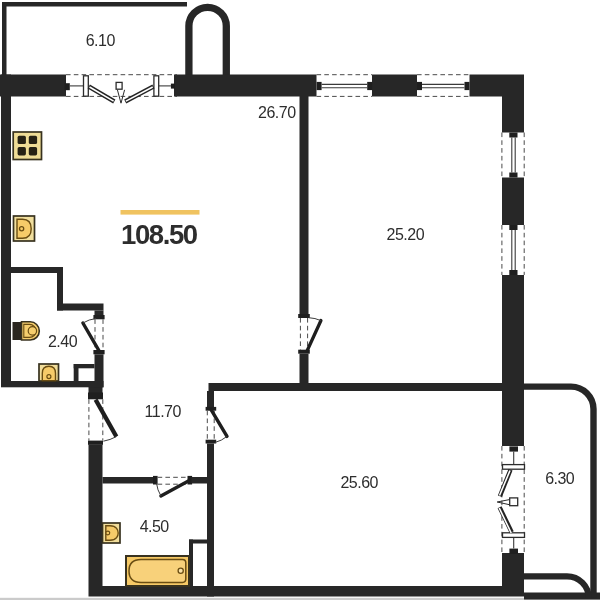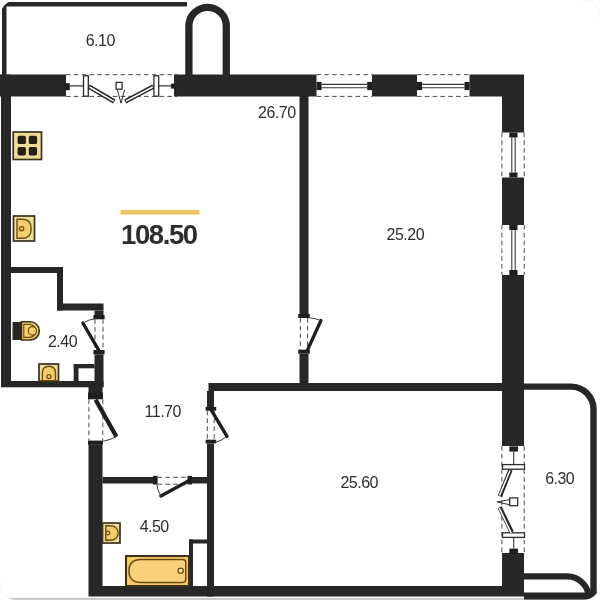--- a/index.html
+++ b/index.html
@@ -1,16 +1,16 @@
 <!DOCTYPE html>
 <html><head>
 <meta charset="utf-8">
 <style>
   html,body{margin:0;padding:0;background:#ffffff;}
-  .wrap{width:600px;height:600px;position:relative;overflow:hidden;background:#f9a8d4;border-radius:17px;}
+  .wrap{width:600px;height:600px;position:relative;overflow:hidden;background:#f9a8d4;}
   svg{display:block;}
   text{font-family:"Liberation Sans", sans-serif;fill:#2d2d2d;}
 </style>
 </head>
 <body>
 <div class="wrap">
 <svg width="600" height="600" viewBox="0 0 600 600">
 <defs>
 <style>
   .wall{fill:#272727;}

